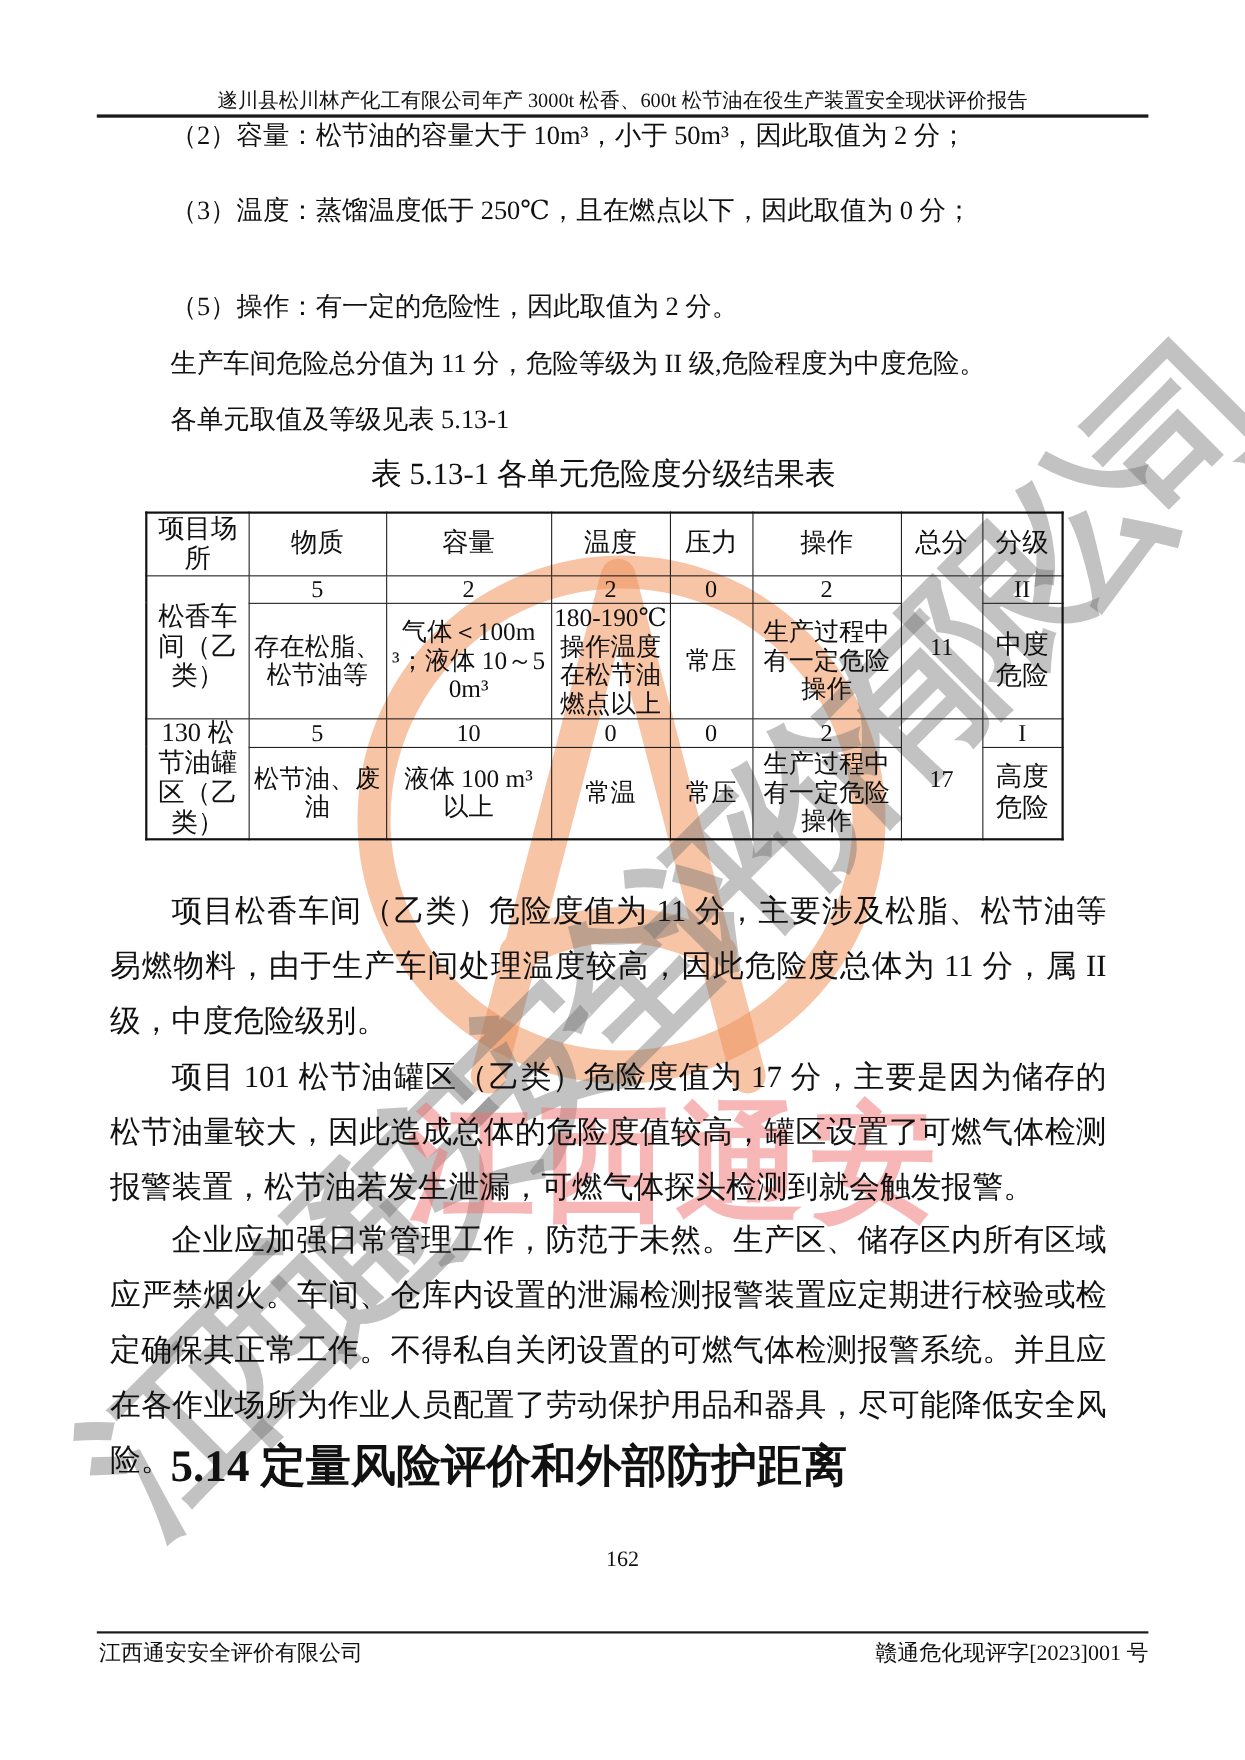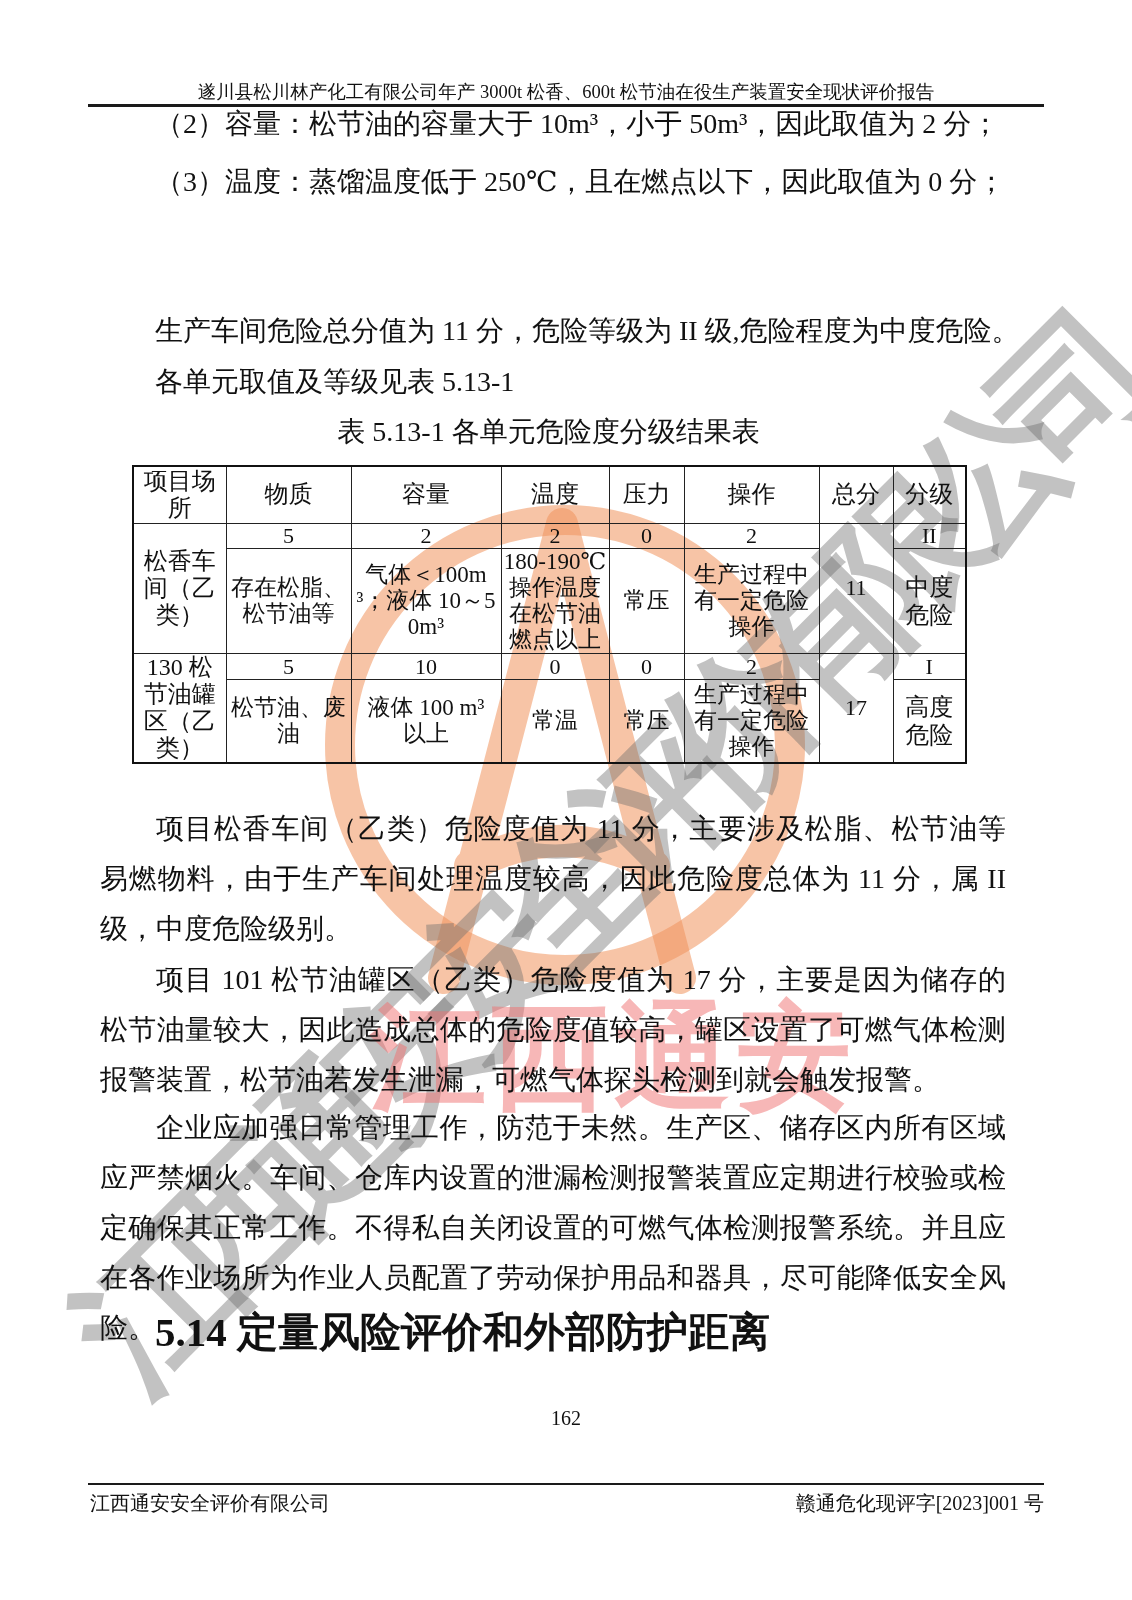--- a/index.html
+++ b/index.html
@@ -32,21 +32,21 @@
     position:absolute;left:492px;top:822px;height:170px;line-height:170px;
     font-size:155px;letter-spacing:-14px;white-space:nowrap;
     color:rgba(128,172,216,0.48);
     font-family:"Liberation Sans","DejaVu Sans",sans-serif;
   }
   
   .content{position:absolute;inset:0;z-index:2;}
   .abs{position:absolute;}
   .hdr-title{left:0;top:80px;width:100%;text-align:center;font-size:18.5px;line-height:24px;}
   .rule{background:#1a1a1a;}
-  .body-line{left:155px;top:0;width:900px;font-size:28px;line-height:36px;white-space:nowrap;}
+  .body-line{left:155px;top:0;width:900px;font-size:24px;line-height:36px;white-space:nowrap;}
   .para{left:100px;width:906px;font-size:28px;line-height:50px;text-align:justify;text-indent:56px;}
   .tbl-title{left:132px;top:414px;width:833px;text-align:center;font-size:28px;line-height:36px;}
   .sec-heading{left:155px;top:1310px;font-size:41px;line-height:44px;font-weight:bold;white-space:nowrap;}
   .pagenum{left:0;top:1406px;width:100%;text-align:center;font-size:20px;line-height:24px;}
   .foot-left{left:90px;top:1490px;font-size:20px;line-height:26px;}
   .foot-right{right:88px;top:1490px;font-size:20px;line-height:26px;}
   
   table.grade{
     position:absolute;left:132px;top:465px;width:833px;
     border-collapse:collapse;table-layout:fixed;
@@ -85,21 +85,22 @@
     <div class="wm-diag">江西通安安全评价有限公司</div>
     <div class="wm-red">江西通安</div>
   </div>
 
   <div class="content">
 
     <div class="abs hdr-title">遂川县松川林产化工有限公司年产 3000t 松香、600t 松节油在役生产装置安全现状评价报告</div>
     <div class="abs rule" style="left:88px;top:104px;width:956px;height:2.5px;"></div>
 
     <div class="abs body-line" style="top:106px">（2）容量：松节油的容量大于 10m³，小于 50m³，因此取值为 2 分；</div>
-    <div class="abs body-line" style="top:164px">（3）温度：蒸馏温度低于 250℃，且在燃点以下，因此取值为 0 分；</div>
+    <div class="abs body-line" style="top:174px">（3）温度：蒸馏温度低于 250℃，且在燃点以下，因此取值为 0 分；</div>
+    <div class="abs body-line" style="top:261px">（5）操作：有一定的危险性，因此取值为 2 分。</div>
 
     <div class="abs body-line" style="top:313px">生产车间危险总分值为 11 分，危险等级为 II 级,危险程度为中度危险。</div>
     <div class="abs body-line" style="top:364px">各单元取值及等级见表 5.13-1</div>
 
     <div class="abs tbl-title">表 5.13-1  各单元危险度分级结果表</div>
 
     <table class="grade">
       <colgroup>
         <col style="width:93px">
           <col style="width:125px">

